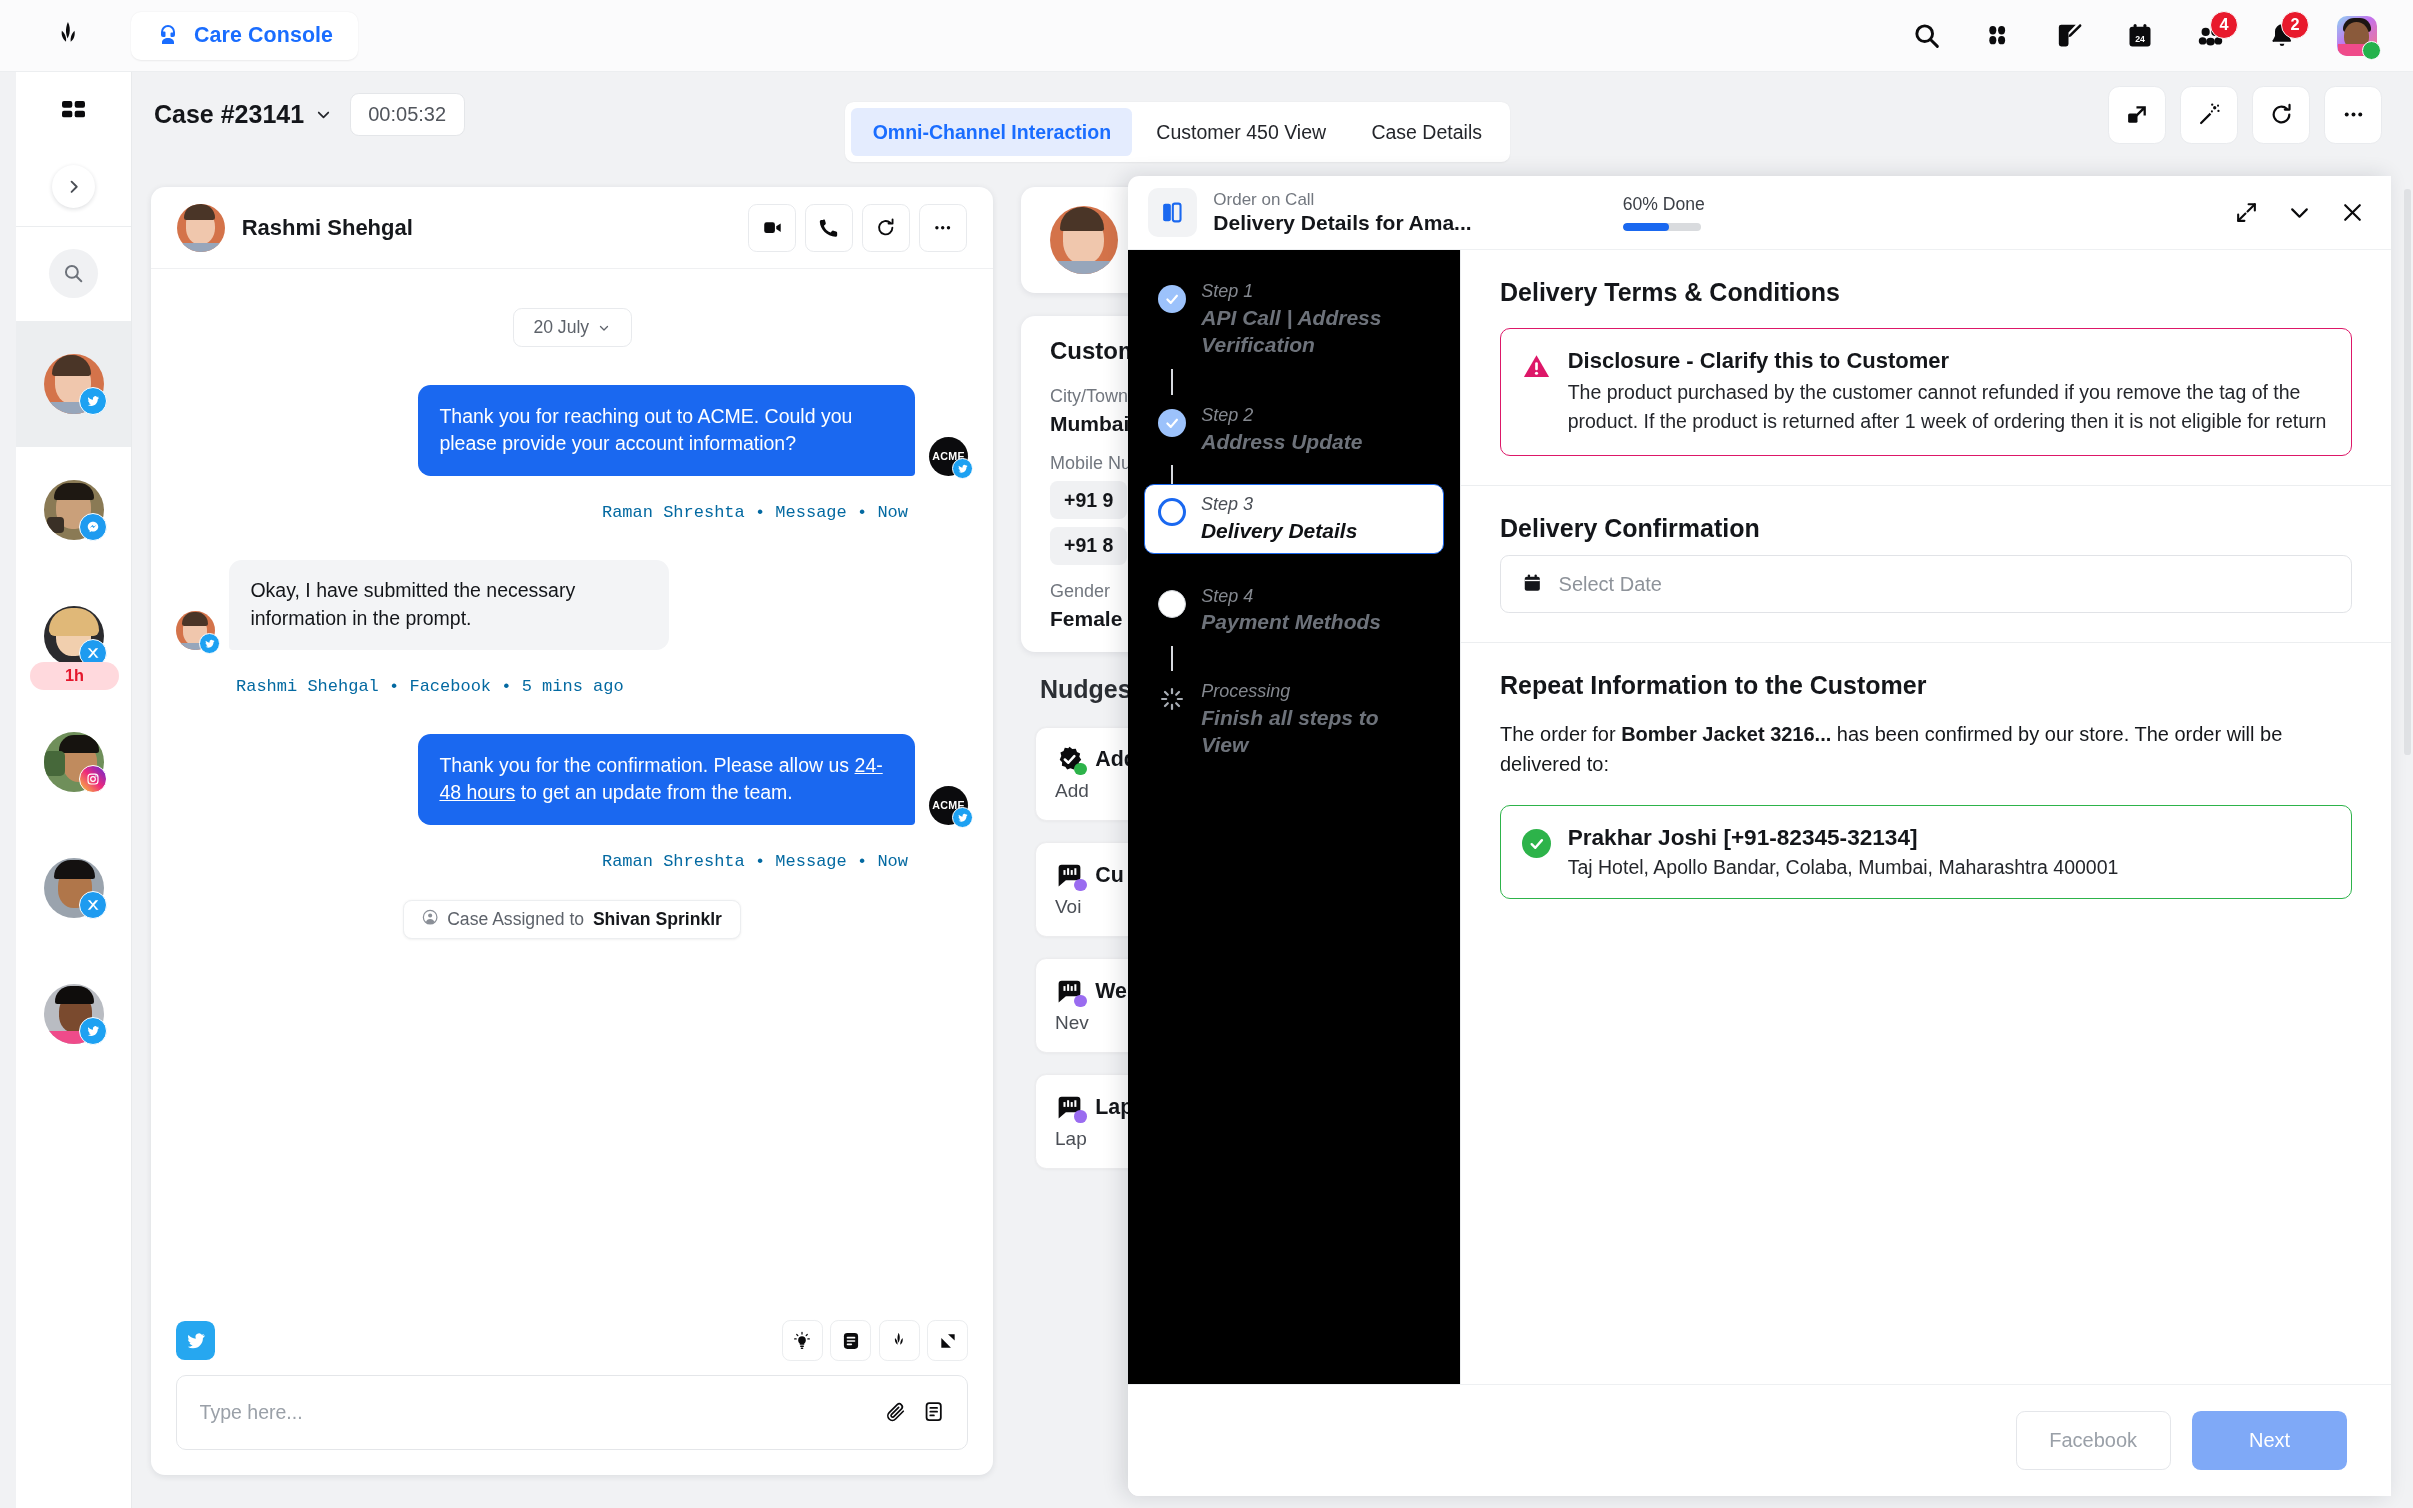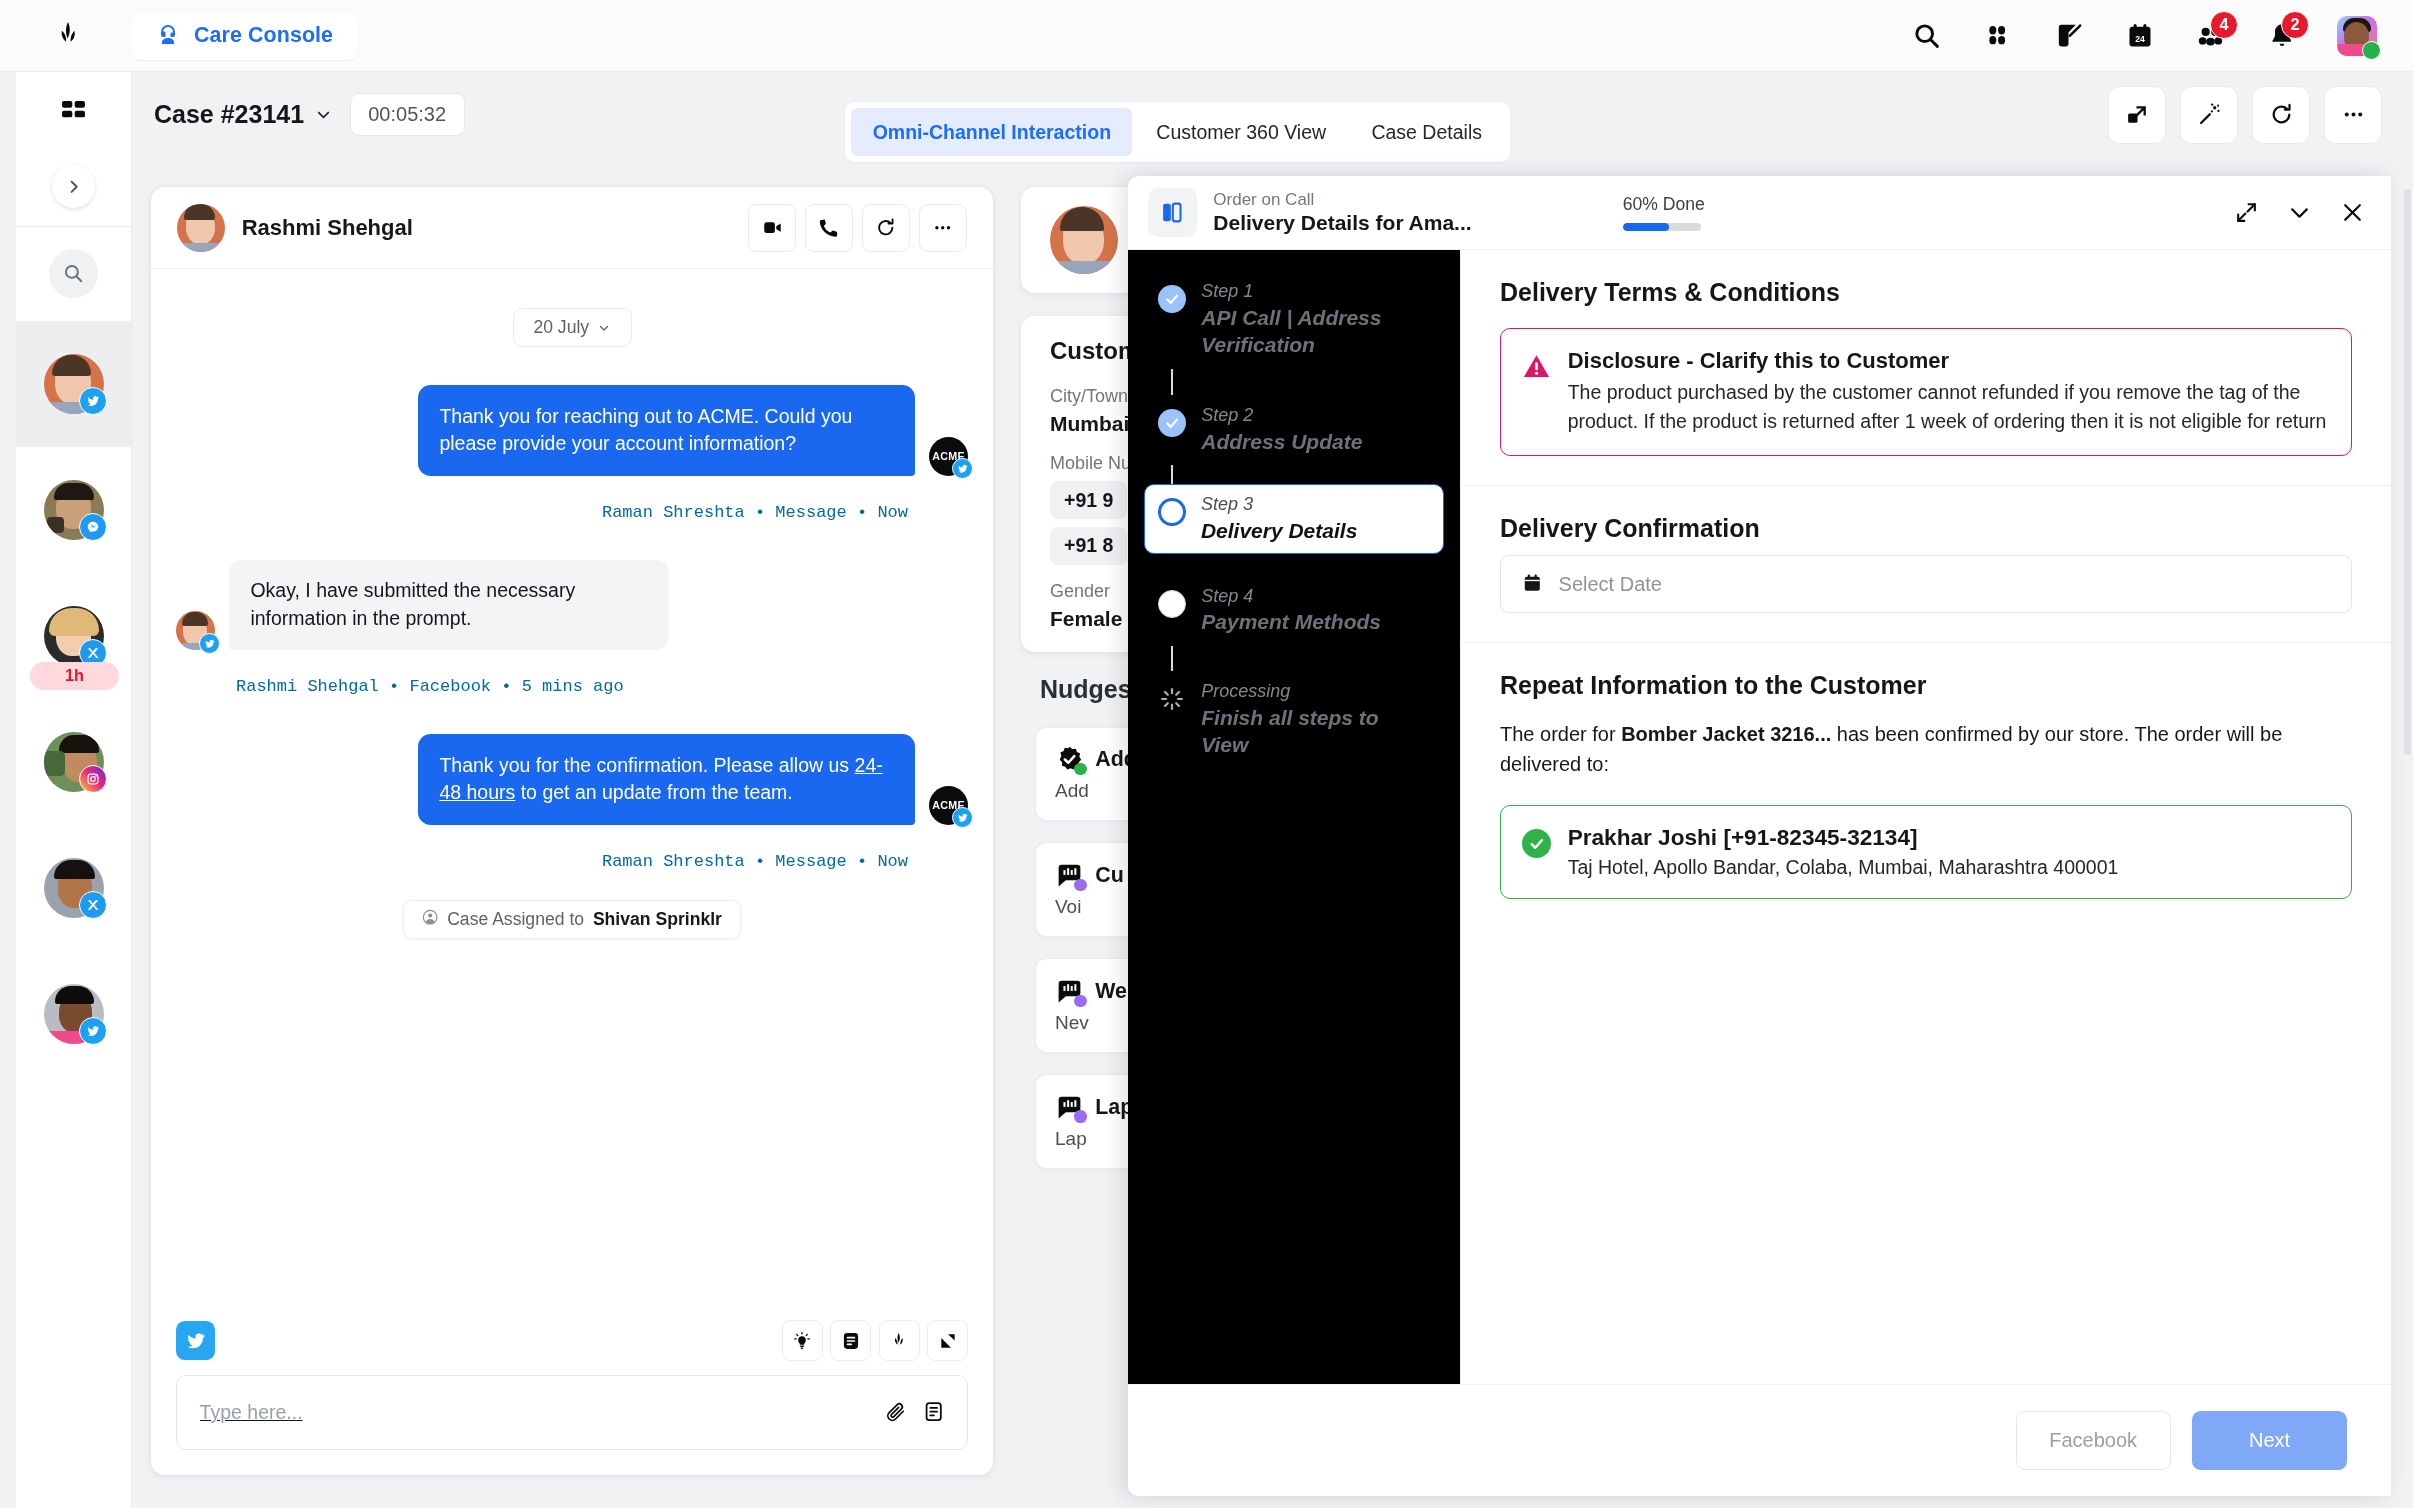--- a/index.html
+++ b/index.html
@@ -168,21 +168,21 @@
   .comp-toolbar { display: flex; align-items: center; height: 69px; }
   .tw-sq { width: 39px; height: 39px; border-radius: 8.8px; background: #26a7f0; display:flex; align-items:center; justify-content:center; }
   .comp-tools { margin-left: auto; display: flex; gap: 7.5px; }
   .ct-btn { width: 41px; height: 41px; border: 0.6px solid #ebedef; border-radius: 8.2px; background:#fff; display:flex; align-items:center; justify-content:center; cursor:pointer;}
   .comp-box {
     height: 75px; border: 0.6px solid #e4e6e9; border-radius: 10px; background: #fff;
     display: flex; align-items: center; padding: 0 22.6px;
   }
   .comp-box input {
     flex: 1; border: none; outline: none; font-size: 19.5px; color: #14161a;
-    font-family: "Liberation Sans", sans-serif; background: transparent; text-decoration: underline;
+    font-family: "Liberation Sans", sans-serif; background: transparent;
   }
   .comp-box input::placeholder { color: #9aa0a8; }
   .comp-box .ic { margin-left: 16.3px; cursor: pointer; }
 
   
   .mid-col { position: absolute; left: 1021px; top: 187px; width: 352px; }
   .mid-card {
     background: #fff; border-radius: 14px; box-shadow: 0 1.3px 6.3px rgba(25,30,45,.08);
     padding: 21.4px 29px; margin-bottom: 22.6px;
   }
@@ -521,21 +521,21 @@
             <circle cx="5.5" cy="12" r="1.9" fill="#0b0b0d"></circle>
             <circle cx="12" cy="12" r="1.9" fill="#0b0b0d"></circle>
             <circle cx="18.5" cy="12" r="1.9" fill="#0b0b0d"></circle>
           </svg>
       </div>
     </div>
   </div>
 
   <div class="tabs">
     <div class="tab active">Omni-Channel Interaction</div>
-    <div class="tab">Customer 360 View</div>
+    <div class="tab">Customer 450 View</div>
     <div class="tab">Case Details</div>
   </div>
 
   <div class="mid-col">
     <div class="mid-card" style="padding:19px 29px;">
       <div class="mid-av">
         <div style="position:absolute;inset:0;background:#d4734a;"></div>
         <div style="position:absolute;left:12.6px;top:7.5px;width:41px;height:50px;border-radius:40% 50% 45% 45%;background:#f0c7ad;"></div>
         <div style="position:absolute;left:10px;top:1.3px;width:44px;height:24px;border-radius:21.4px 21.4px 2.5px 2.5px;background:#4a3527;"></div>
         <div style="position:absolute;left:5px;bottom:0;width:58px;height:12.6px;background:#97a6bb;"></div>

